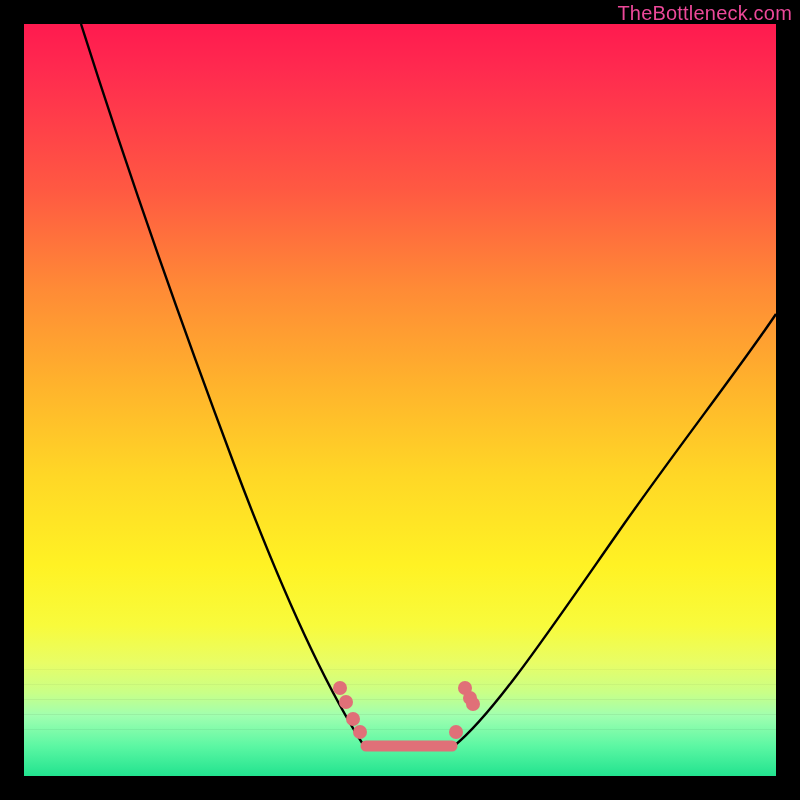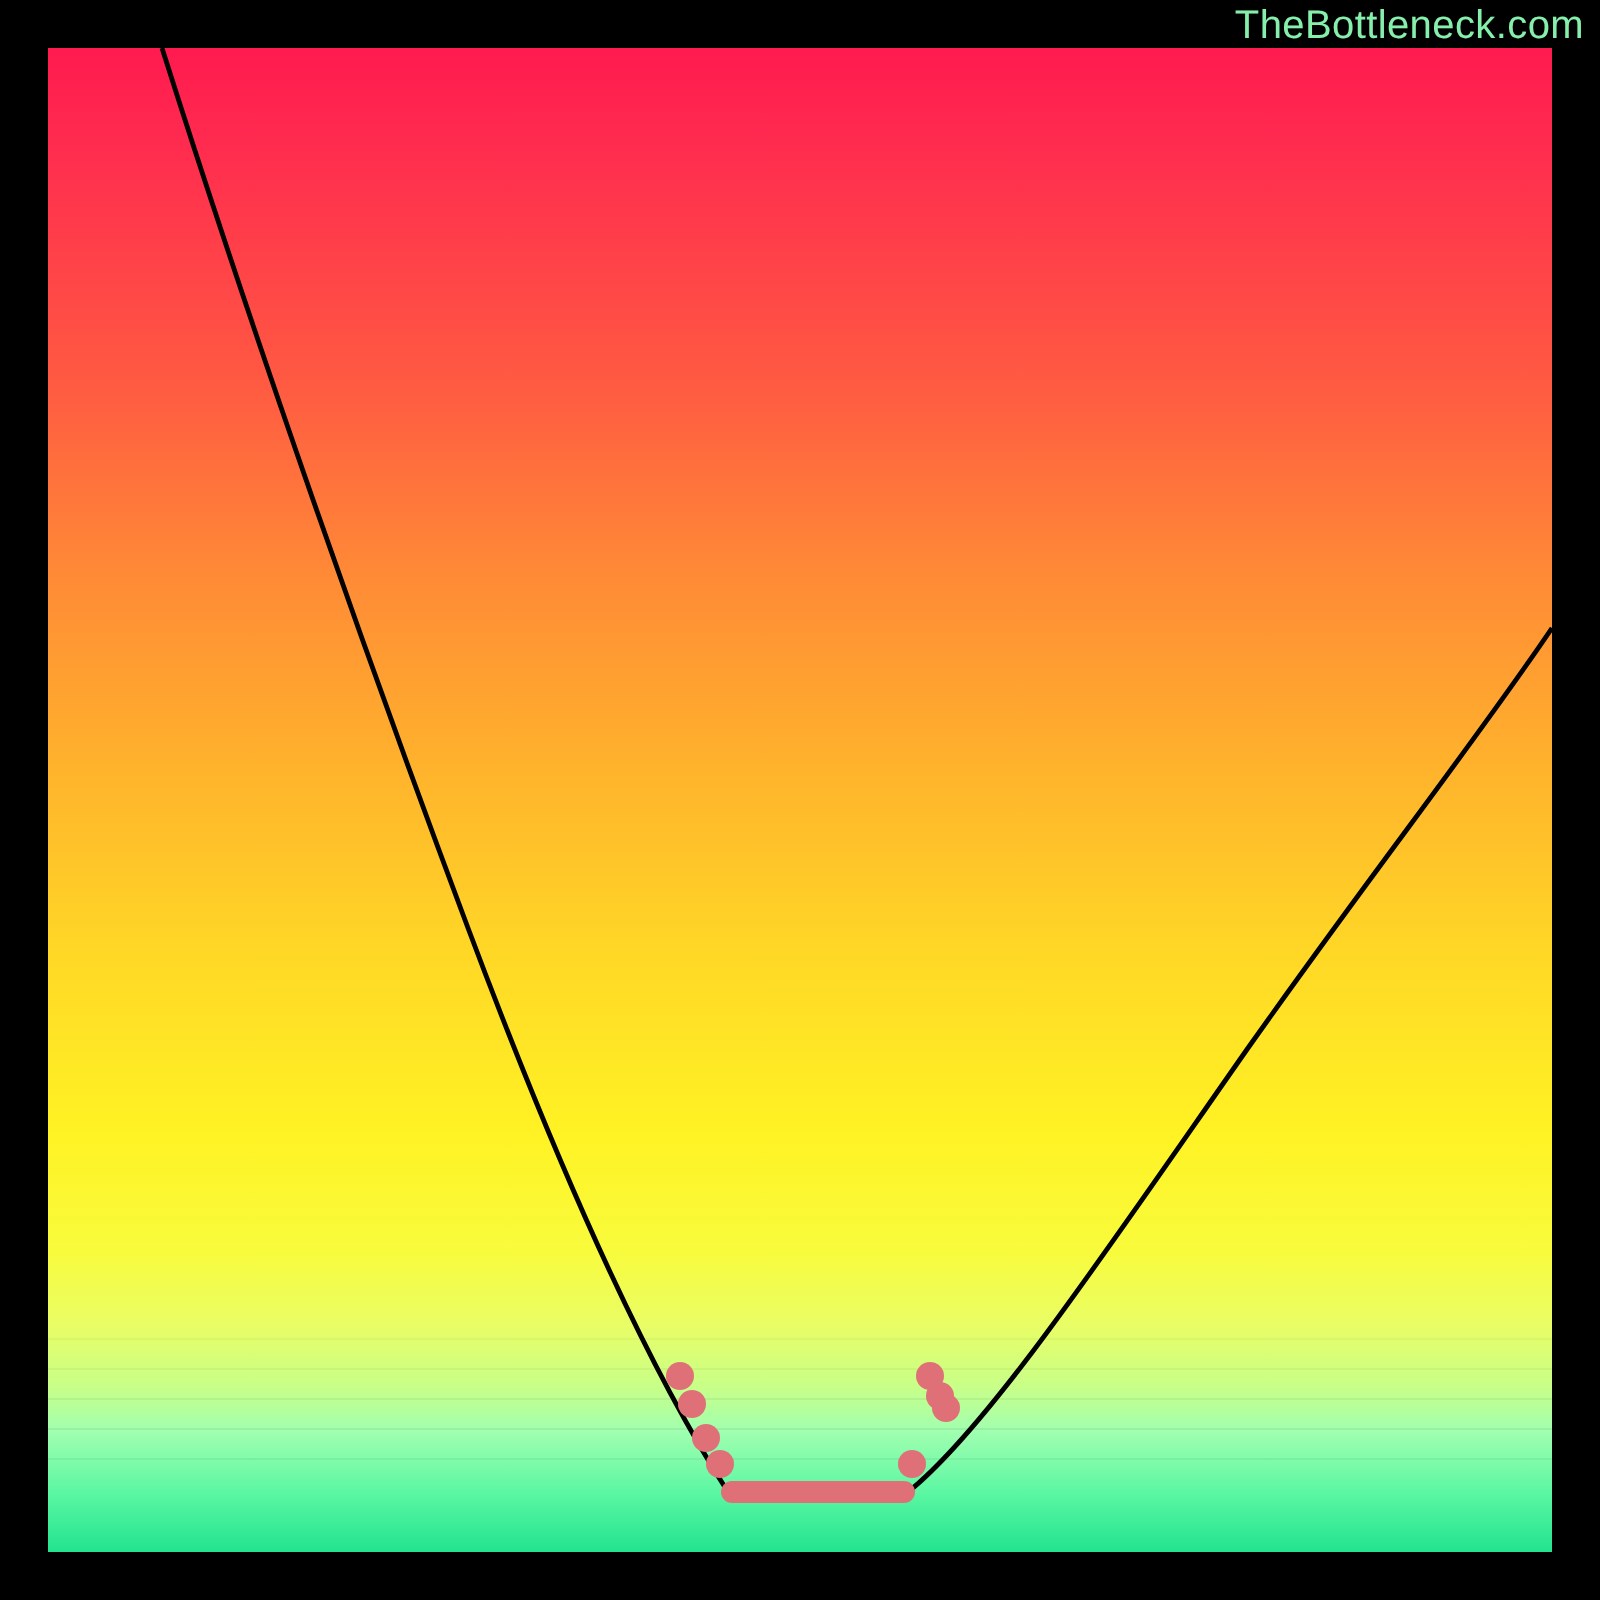--- a/index.html
+++ b/index.html
@@ -51,21 +51,21 @@
   .band {
     position: absolute;
     left: 0;
     width: 100%;
     height: 1px;
   }
   .watermark {
     position: absolute;
     top: 2px;
     right: 8px;
-    color: #86efac;
+    color: #ec4899;
     font-size: 20px;
     font-weight: 500;
     letter-spacing: 0.2px;
     user-select: none;
   }
   svg.curve {
     position: absolute;
     inset: 0;
   }
   .markers circle {

